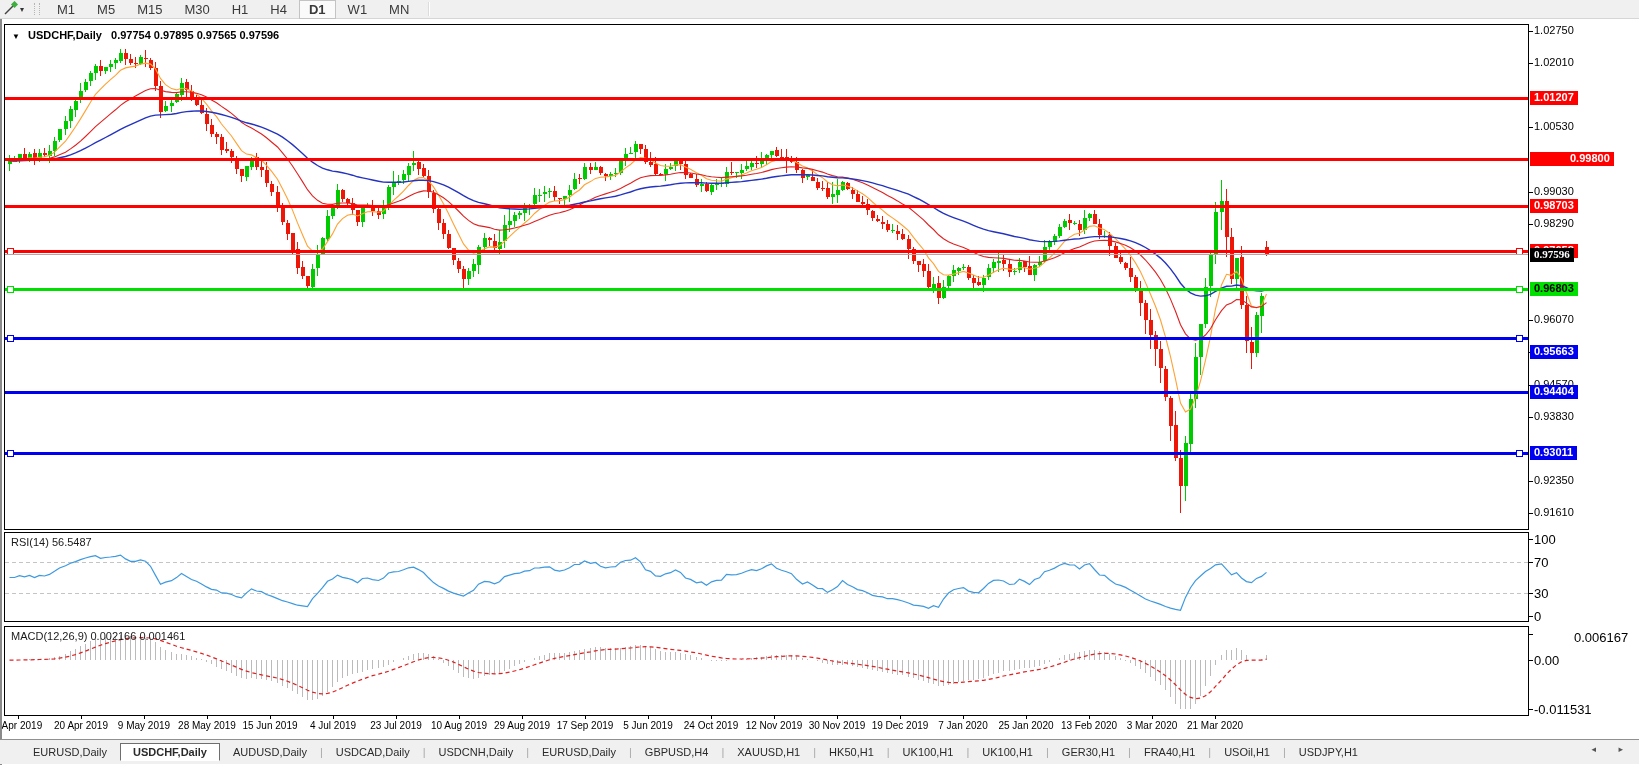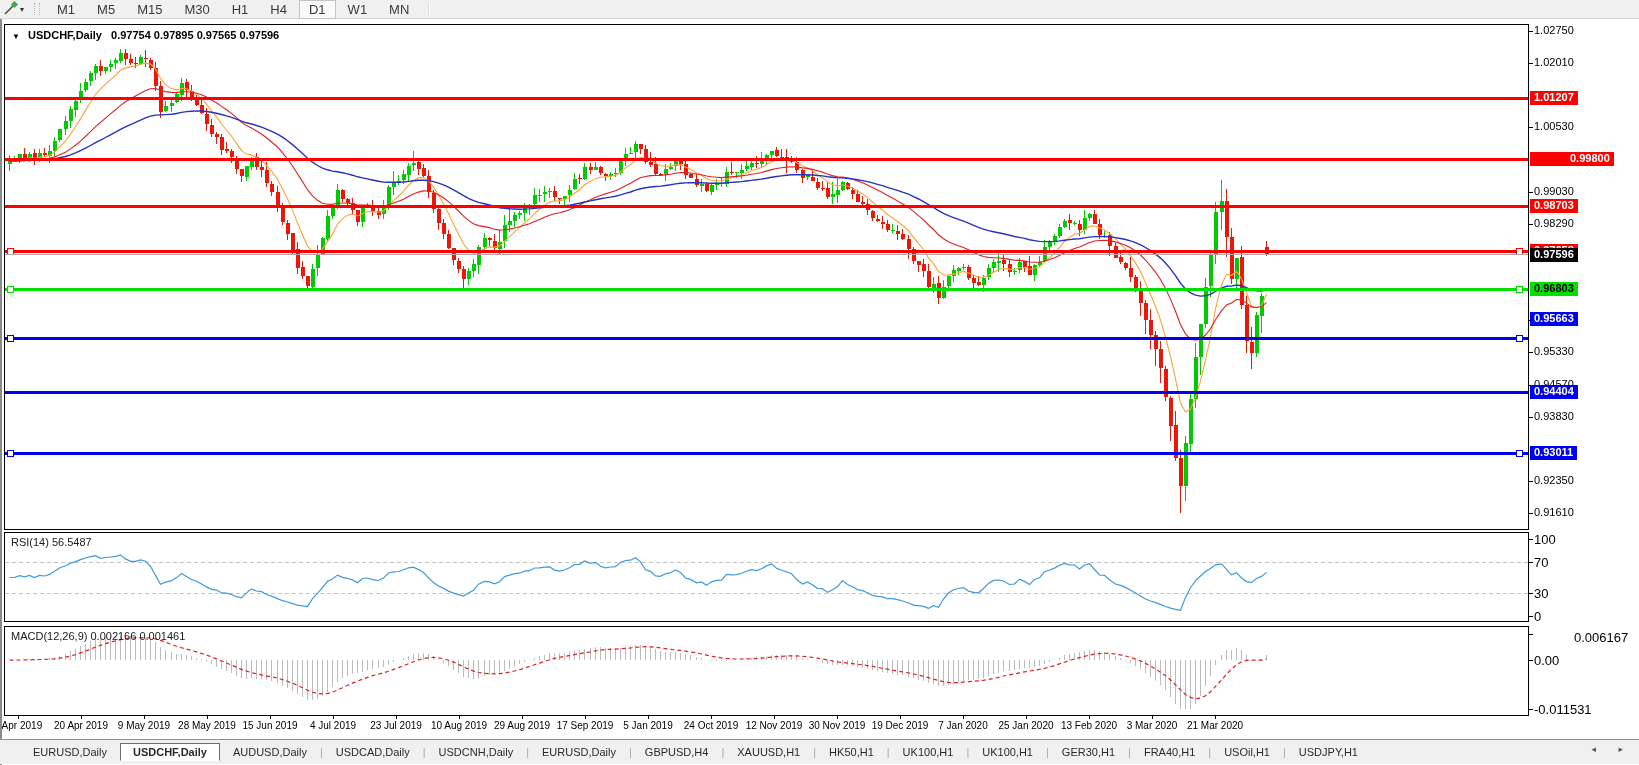--- a/index.html
+++ b/index.html
@@ -4,21 +4,21 @@
 <style>
   html,body{margin:0;padding:0;}
   body{width:1639px;height:765px;position:relative;overflow:hidden;background:#fff;
        font-family:"Liberation Sans",sans-serif;-webkit-font-smoothing:none;}
   #toolbar{position:absolute;left:0;top:0;width:1639px;height:18px;background:#f0f0f0;
            border-bottom:1px solid #d6d6d6;display:flex;align-items:center;z-index:30;}
   #cursor-ic{width:18px;height:16px;display:inline-block;margin-left:2px;}
   #tb-caret{font-size:8px;color:#333;margin:0 4px 0 0;cursor:pointer;}
   .grip{width:4px;height:12px;margin:0 6px;border-left:1px dotted #b5b5b5;border-right:1px dotted #b5b5b5;}
   .tfb{font-size:13px;color:#3a3a3a;padding:1px 9px;margin:0 1px;cursor:pointer;border:1px solid transparent;}
-  .tfb.active{background:#fafafa;border:1px solid #c3c3c3;}
+  .tfb.active{background:#fafafa;border:1px solid #c3c3c3;font-weight:bold;}
   .tb-endsep{width:1px;height:14px;background:#dcdcdc;border-right:1px solid #fff;margin-left:8px;}
   #left-edge{position:absolute;left:0;top:18px;width:2px;height:747px;background:#8a8a8a;z-index:25;}
   #chart-title{position:absolute;left:12px;top:29px;font-size:11px;font-weight:700;color:#000;z-index:10;}
   #chart-title .caret{font-size:8px;font-weight:400;margin-right:5px;}
   #rsi-label,#macd-label{position:absolute;left:11px;font-size:11px;color:#1a1a1a;z-index:10;}
   #rsi-label{top:536px;}
   #macd-label{top:630px;}
   .ptick{position:absolute;left:1534px;font-size:11px;color:#000;z-index:6;}
   .pbadge{position:absolute;left:1530px;font-size:11px;font-weight:700;padding:0px 4px 1px 4px;z-index:7;line-height:13px;}
   .iatick{position:absolute;left:1534px;font-size:13px;color:#000;z-index:6;}
@@ -919,44 +919,44 @@
     <div class="ptick" style="top: 345px;">0.95330</div>
     <div class="ptick" style="top: 378px;">0.94570</div>
     <div class="ptick" style="top: 410px;">0.93830</div>
     <div class="ptick" style="top: 474px;">0.92350</div>
     <div class="ptick" style="top: 506px;">0.91610</div>
     <div class="pbadge" style="top: 91px; background: rgb(255, 0, 0); color: rgb(255, 255, 255);">1.01207</div>
     <div class="pbadge" style="top: 152px; background: rgb(255, 0, 0); color: rgb(255, 255, 255); padding-left: 40px;">0.99800</div>
     <div class="pbadge" style="top: 199px; background: rgb(255, 0, 0); color: rgb(255, 255, 255);">0.98703</div>
     <div class="pbadge" style="top: 244px; background: rgb(255, 0, 0); color: rgb(255, 255, 255);">0.97658</div>
     <div class="pbadge" style="top: 282px; background: rgb(0, 224, 0); color: rgb(0, 0, 0);">0.96803</div>
-    <div class="pbadge" style="top: 312px; background: rgb(0, 0, 240); color: rgb(255, 255, 255);">0.95663</div>
+    <div class="pbadge" style="top: 345px; background: rgb(0, 0, 240); color: rgb(255, 255, 255);">0.95663</div>
     <div class="pbadge" style="top: 385px; background: rgb(0, 0, 240); color: rgb(255, 255, 255);">0.94404</div>
     <div class="pbadge" style="top: 446px; background: rgb(0, 0, 240); color: rgb(255, 255, 255);">0.93011</div>
-    <div class="pbadge" style="top: 248px; background: rgb(0, 0, 0); color: rgb(255, 255, 255);">0.97596</div>
+    <div class="pbadge" style="top: 248px; background: rgb(0, 0, 0); color: rgb(255, 255, 255); font-family: Liberation Serif, serif;">0.97596</div>
     <div class="iatick" style="top: 532px;">100</div>
     <div class="iatick" style="top: 555px;">70</div>
     <div class="iatick" style="top: 586px;">30</div>
     <div class="iatick" style="top: 609px;">0</div>
     <div class="iatick" style="top: 630px; padding-left: 40px;">0.006167</div>
     <div class="iatick" style="top: 653px;">0.00</div>
     <div class="iatick" style="top: 702px;">-0.011531</div>
   </div>
 <div id="date-axis">
     <div class="dlab" style="left: 18px;">2 Apr 2019</div>
     <div class="dlab" style="left: 81px;">20 Apr 2019</div>
     <div class="dlab" style="left: 144px;">9 May 2019</div>
     <div class="dlab" style="left: 207px;">28 May 2019</div>
     <div class="dlab" style="left: 270px;">15 Jun 2019</div>
     <div class="dlab" style="left: 333px;">4 Jul 2019</div>
     <div class="dlab" style="left: 396px;">23 Jul 2019</div>
     <div class="dlab" style="left: 459px;">10 Aug 2019</div>
     <div class="dlab" style="left: 522px;">29 Aug 2019</div>
     <div class="dlab" style="left: 585px;">17 Sep 2019</div>
-    <div class="dlab" style="left: 648px;">5 Jan 2019</div>
+    <div class="dlab" style="left: 648px;">5 Jun 2019</div>
     <div class="dlab" style="left: 711px;">24 Oct 2019</div>
     <div class="dlab" style="left: 774px;">12 Nov 2019</div>
     <div class="dlab" style="left: 837px;">30 Nov 2019</div>
     <div class="dlab" style="left: 900px;">19 Dec 2019</div>
     <div class="dlab" style="left: 963px;">7 Jan 2020</div>
     <div class="dlab" style="left: 1026px;">25 Jan 2020</div>
     <div class="dlab" style="left: 1089px;">13 Feb 2020</div>
     <div class="dlab" style="left: 1152px;">3 Mar 2020</div>
     <div class="dlab" style="left: 1215px;">21 Mar 2020</div>
   </div>

